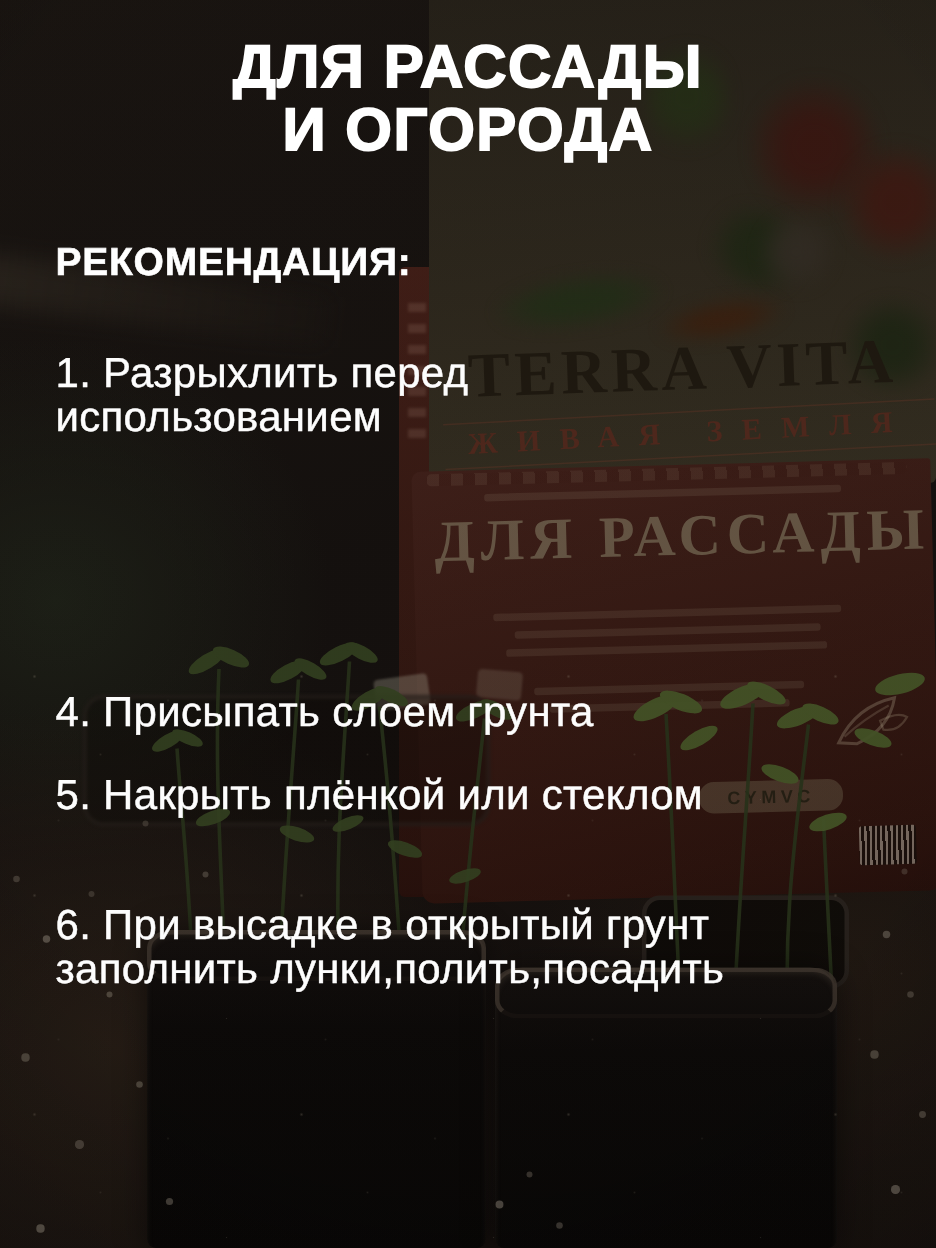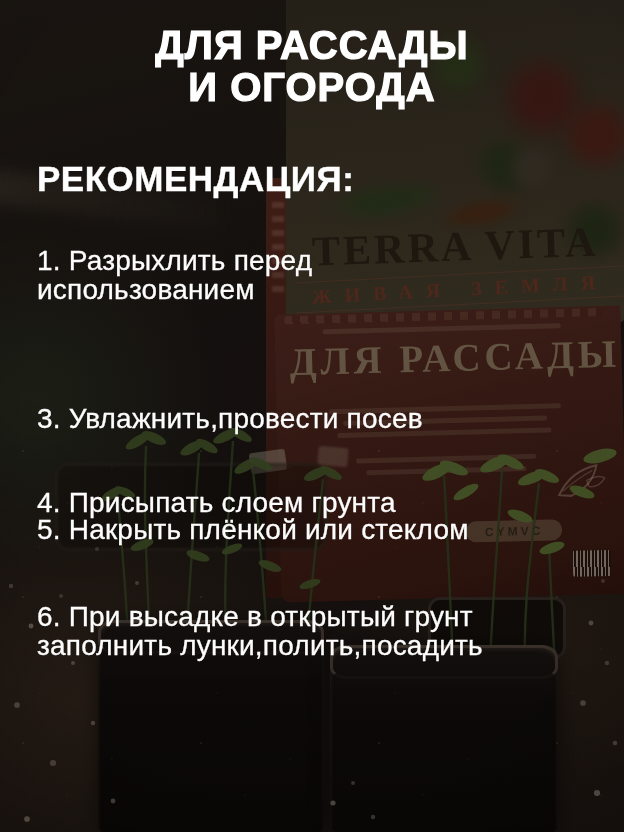--- a/index.html
+++ b/index.html
@@ -165,29 +165,29 @@
   }
 
   
   .title{
     left:0; top:24px; width:624px; text-align:center;
     font-size:40px; line-height:42px; font-weight:700;
     letter-spacing:1px; color:#ffffff; white-space:pre-line;
     -webkit-text-stroke:1.2px #ffffff;
   }
   .heading{
-    left:37px; top:159px; font-size:35px; font-weight:700;
+    left:37px; top:159px; font-size:26px; font-weight:700;
     letter-spacing:.5px; color:#ffffff; -webkit-text-stroke:.4px #ffffff;
   }
   .step{
     left:37px; font-size:28px; line-height:29px; letter-spacing:.2px;
     color:#fdfdfd; white-space:pre-line; -webkit-text-stroke:.3px #ffffff;
   }
-  .s1{ top:246px; } .s2{ top:322px; } .s3{ top:404px; }
-  .s4{ top:460px;margin-top:28px; } .s5{ top:515px; } .s6{ top:570px;margin-top:32px; }
+  .s1{ top:234px; } .s2{ top:322px; } .s3{ top:404px; }
+  .s4{ top:460px; } .s5{ top:515px; } .s6{ top:570px;margin-top:32px; }
 </style>
 </head>
 <body>
 
 <div class="canvas">
 
   <div class="abs soil-base"></div>
   <div class="abs bed-edge"></div>
 
   <div class="abs bag">
@@ -283,19 +283,18 @@
 
   <div class="abs stones"></div>
   <div class="abs specks"></div>
   <div class="abs dim"></div>
 
   <h1 class="abs title">ДЛЯ РАССАДЫ
 И ОГОРОДА</h1>
   <div class="abs heading">РЕКОМЕНДАЦИЯ:</div>
   <div class="abs step s1">1. Разрыхлить перед
 использованием</div>
-  <div class="abs step s3">3. Увлажнить,провести посев</div>
   <div class="abs step s4">4. Присыпать слоем грунта</div>
   <div class="abs step s5">5. Накрыть плёнкой или стеклом</div>
   <div class="abs step s6">6. При высадке в открытый грунт
 заполнить лунки,полить,посадить</div>
 
 </div>
 
 </body></html>

